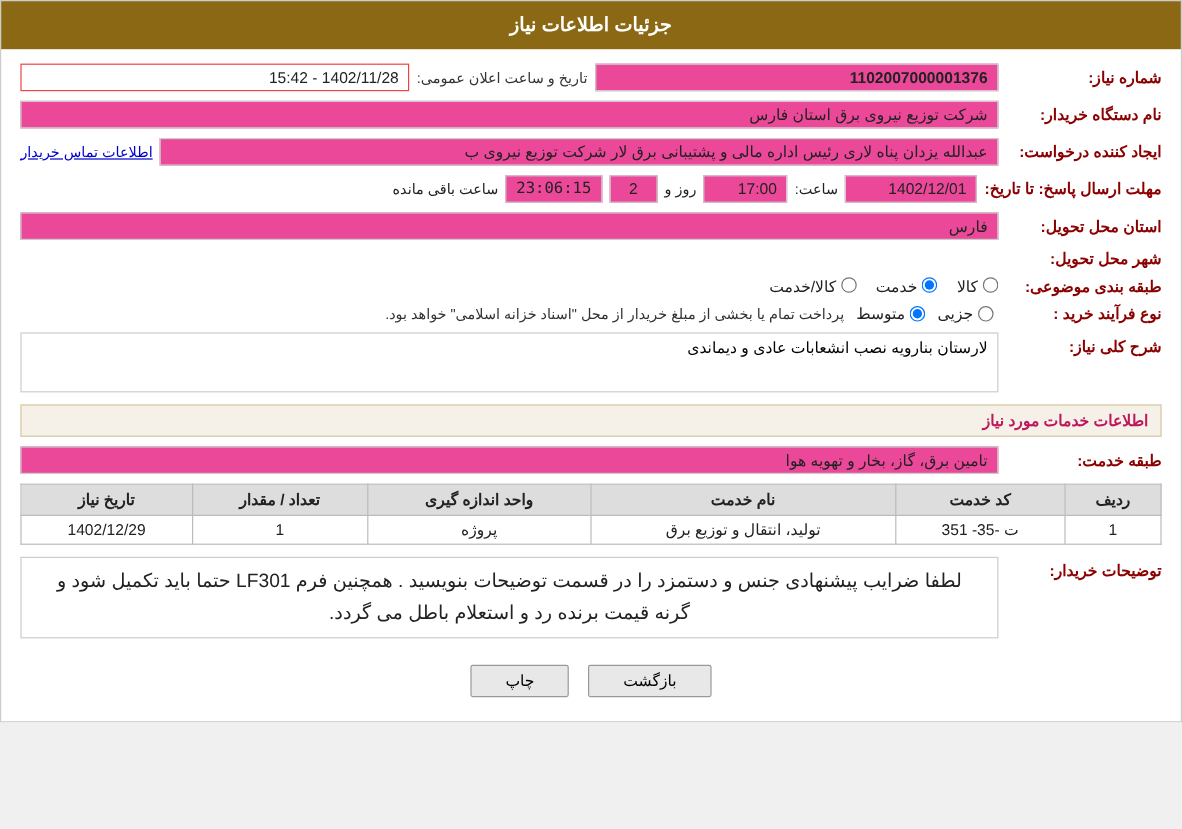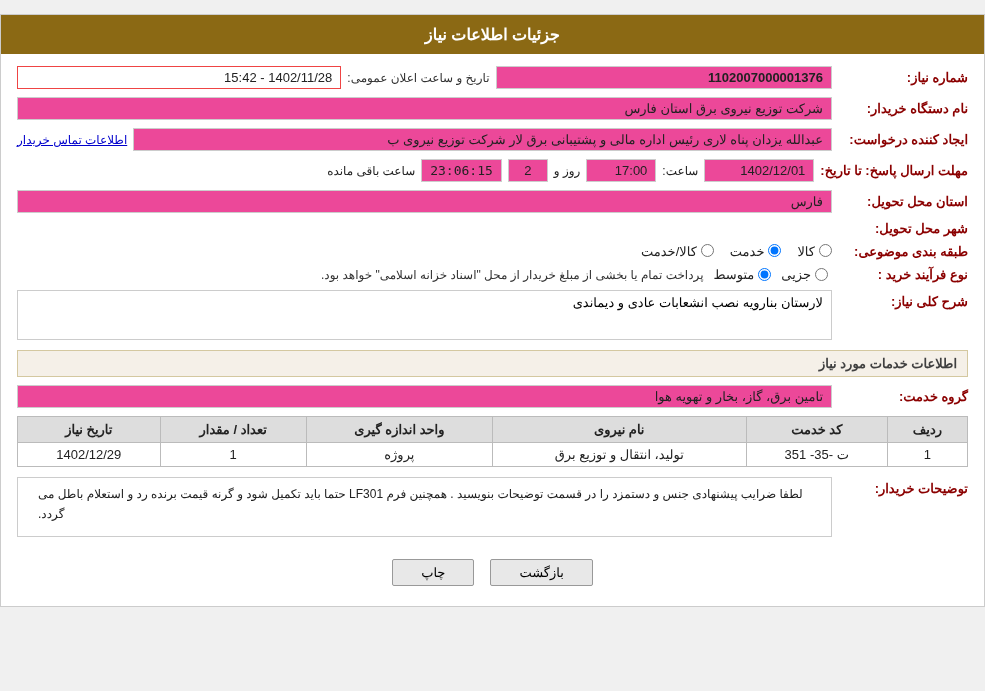--- a/index.html
+++ b/index.html
@@ -5,21 +5,21 @@
     * { box-sizing: border-box; margin: 0; padding: 0; }
     body {
       font-family: Tahoma, Arial, sans-serif;
       background: #f0f0f0;
       direction: rtl;
       font-size: 13px;
       color: #222;
     }
     .page-wrapper {
       max-width: 985px;
-      margin: 14px auto;
+      margin: 0 auto;
       background: #fff;
       border: 1px solid #ccc;
     }
     .page-header {
       background: #8B6914;
       color: #fff;
       text-align: center;
       padding: 10px 0;
       font-size: 16px;
       font-weight: bold;
@@ -68,21 +68,21 @@
     }
     .date-time-row .small-label {
       white-space: nowrap;
       font-size: 12px;
     }
     .section-header {
       background: #f5f0e8;
       border: 1px solid #d4c8a0;
       padding: 5px 10px;
       font-weight: bold;
-      color: #404040;
+      color: #be185d;
       margin: 10px 0 8px 0;
       text-align: right;
     }
     .radio-group {
       display: flex;
       gap: 16px;
       align-items: center;
     }
     .radio-group label {
       display: flex;
@@ -146,22 +146,22 @@
     }
     .info-table tr:nth-child(even) td {
       background: #f9f9f9;
     }
     .tafsilat-box {
       border: 1px solid #ccc;
       padding: 6px 20px;
       background: #fff;
       margin-bottom: 10px;
       min-height: 60px;
-      text-align: left;
-      font-size: 12px;
+      text-align: center;
+      font-size: 16px;
       line-height: 1.7;
     }
     .buttons-row {
       display: flex;
       justify-content: center;
       gap: 16px;
       margin: 12px 0 8px 0;
     }
     .btn {
       padding: 5px 28px;
@@ -270,30 +270,30 @@
     </div>
 
     <div class="sharh-box">
       <span class="label">شرح کلی نیاز:</span>
       <textarea class="sharh-textarea" readonly="" style="">لارستان بنارویه نصب انشعابات عادی و دیماندی</textarea>
     </div>
 
     <div class="section-header">اطلاعات خدمات مورد نیاز</div>
 
     <div class="row">
-      <span class="label">گروه خدمت:</span>
+      <span class="label">طبقه خدمت:</span>
       <div class="value-box">تامین برق، گاز، بخار و تهویه هوا</div>
     </div>
 
     <table class="info-table">
       <thead>
         <tr>
           <th>ردیف</th>
           <th>کد خدمت</th>
-          <th>نام نیروی</th>
+          <th>نام خدمت</th>
           <th>واحد اندازه گیری</th>
           <th>تعداد / مقدار</th>
           <th>تاریخ نیاز</th>
         </tr>
       </thead>
       <tbody id="table-body">
       <tr>
             <td>1</td>
             <td>ت -35- 351</td>
             <td>تولید، انتقال و توزیع برق</td>

